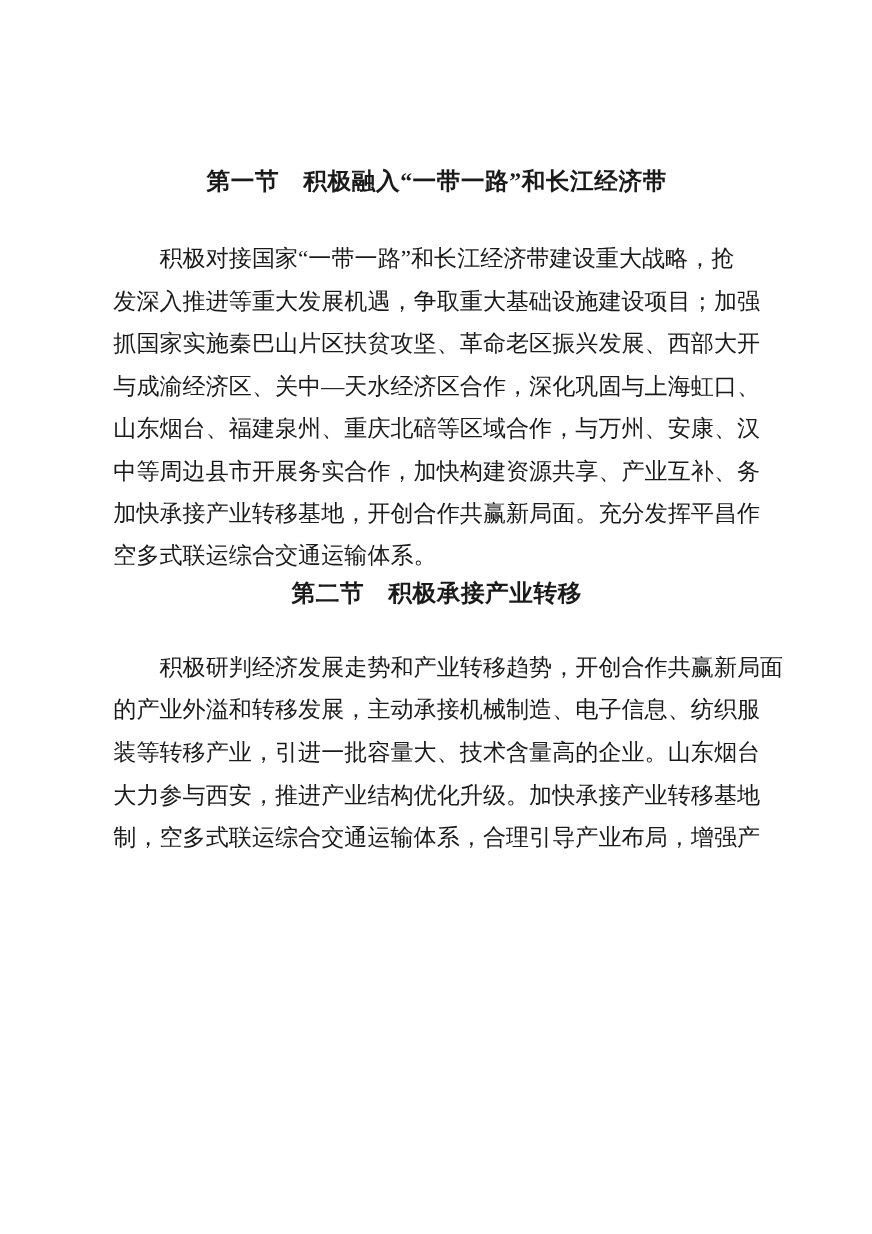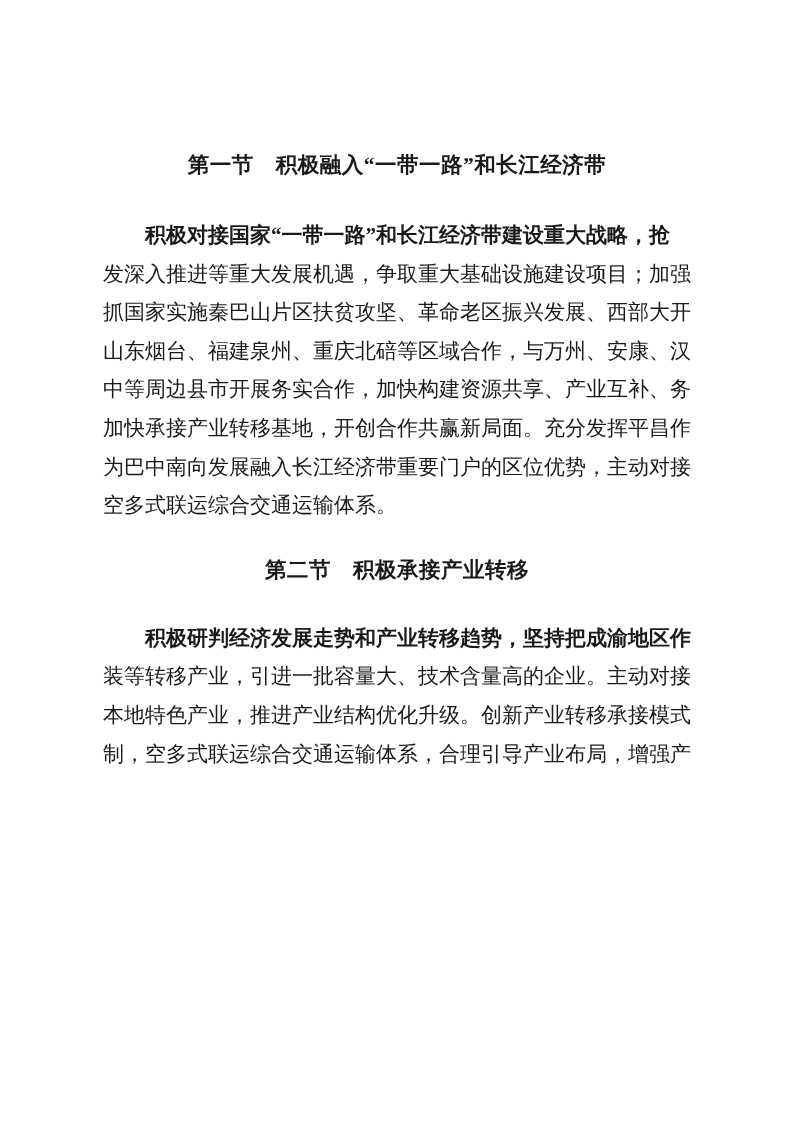--- a/index.html
+++ b/index.html
@@ -25,60 +25,59 @@
     font-size: 21.5px;
     font-weight: bold;
     text-align: center;
     line-height: 28px;
     letter-spacing: 0.5px;
   }
   #heading-1 {
     padding-top: 151px;
   }
   #heading-2 {
-    margin-top: 31px;
   }
   .para {
     margin: 0;
     font-size: 21px;
     line-height: 38.6px;
   }
   #para-1 { margin-top: 37px; }
   #para-2 { margin-top: 35px; }
   .line {
     white-space: pre;
     height: 38.6px;
   }
   .line.indent {
     padding-left: 42px;
-    font-weight: bold;
   }
 </style>
 </head>
 <body>
 
 <div class="sheet">
   <div class="content">
 
     <h2 class="section-heading" id="heading-1">第一节　积极融入“一带一路”和长江经济带</h2>
 
     <div class="para" id="para-1">
       <div class="line indent">积极对接国家“一带一路”和长江经济带建设重大战略，抢</div>
       <div class="line">发深入推进等重大发展机遇，争取重大基础设施建设项目；加强</div>
       <div class="line">抓国家实施秦巴山片区扶贫攻坚、革命老区振兴发展、西部大开</div>
+      <div class="line">与成渝经济区、关中—天水经济区合作，深化巩固与上海虹口、</div>
       <div class="line">山东烟台、福建泉州、重庆北碚等区域合作，与万州、安康、汉</div>
       <div class="line">中等周边县市开展务实合作，加快构建资源共享、产业互补、务</div>
       <div class="line">加快承接产业转移基地，开创合作共赢新局面。充分发挥平昌作</div>
-      <div class="line">为巴中南向发展融入长江经济带重要门户的区位优势，主动对接</div>
       <div class="line">空多式联运综合交通运输体系。</div>
     </div>
 
     <h2 class="section-heading" id="heading-2">第二节　积极承接产业转移</h2>
 
     <div class="para" id="para-2">
-      <div class="line indent">积极研判经济发展走势和产业转移趋势，坚持把成渝地区作</div>
-      <div class="line">装等转移产业，引进一批容量大、技术含量高的企业。主动对接</div>
-      <div class="line">本地特色产业，推进产业结构优化升级。创新产业转移承接模式</div>
+      <div class="line indent">积极研判经济发展走势和产业转移趋势，开创合作共赢新局面</div>
+      <div class="line">的产业外溢和转移发展，主动承接机械制造、电子信息、纺织服</div>
+      <div class="line">装等转移产业，引进一批容量大、技术含量高的企业。山东烟台</div>
+      <div class="line">大力参与西安，推进产业结构优化升级。加快承接产业转移基地</div>
       <div class="line">制，空多式联运综合交通运输体系，合理引导产业布局，增强产</div>
     </div>
 
   </div>
 </div>
 
 </body></html>

